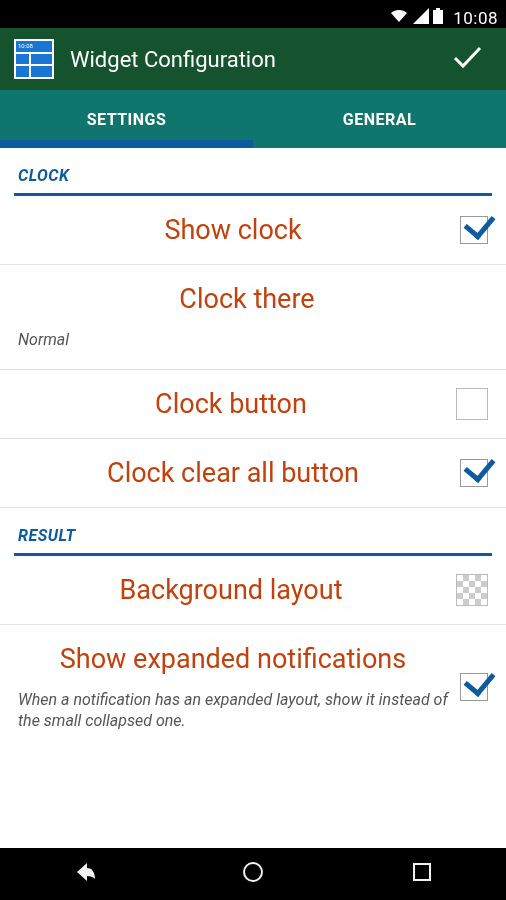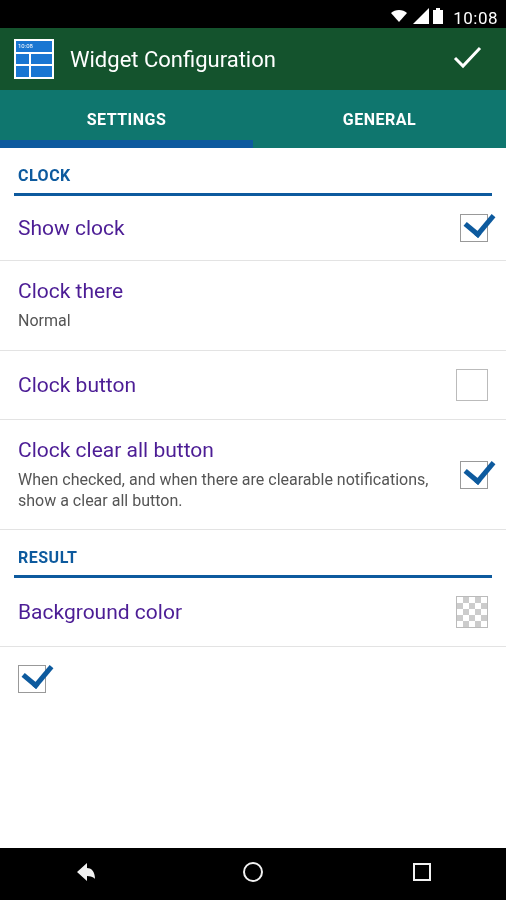--- a/index.html
+++ b/index.html
@@ -87,36 +87,37 @@
 .content {
   padding: 0;
   background: #fff;
 }
 .section-header {
   color: #0d5a9e;
   font-size: 16px;
   font-weight: 700;
   padding: 18px 18px 8px 18px;
   letter-spacing: 0.5px;
+  font-style: italic;
 }
 .section-divider {
   height: 3px;
   background: #0d5a9e;
   margin: 0 14px;
 }
 .row {
   display: flex;
   align-items: center;
   padding: 18px 18px;
   border-bottom: 1px solid #e3e3e3;
 }
 .row:last-child { border-bottom: none; }
 .row-text { flex: 1; padding-right: 12px; }
-.row-title { font-size: 21px; color: #4c1d95; }
-.row-sub { font-size: 16px; color: #555; margin-top: 8px; line-height: 1.3; }
+.row-title { font-size: 27px; color: #c2410c; text-align: center; }
+.row-sub { font-size: 16px; color: #555; margin-top: 15px; line-height: 1.3; font-style: italic; }
 .checkbox {
   width: 28px;
   height: 28px;
   border: 1px solid #999;
   background: #fff;
   position: relative;
   flex-shrink: 0;
 }
 .checkbox.checked::after {
   content: "";
@@ -226,36 +227,39 @@
   <div class="row">
     <div class="row-text">
       <div class="row-title">Clock button</div>
     </div>
     <div class="color-swatch white"></div>
   </div>
 
   <div class="row">
     <div class="row-text">
       <div class="row-title">Clock clear all button</div>
-      <div class="row-sub">When checked, and when there are clearable notifications, show a clear all button.</div>
     </div>
     <div class="checkbox checked"></div>
   </div>
 
   <div class="section-header">RESULT</div>
   <div class="section-divider"></div>
 
   <div class="row">
     <div class="row-text">
-      <div class="row-title">Background color</div>
+      <div class="row-title">Background layout</div>
     </div>
     <div class="color-swatch transparent"></div>
   </div>
 
   <div class="row">
+    <div class="row-text">
+      <div class="row-title">Show expanded notifications</div>
+      <div class="row-sub">When a notification has an expanded layout, show it instead of the small collapsed one.</div>
+    </div>
     <div class="checkbox checked"></div>
   </div>
 
 </div>
 
 <div class="soft-buttons">
   <span>
     <svg width="26" height="26" viewBox="0 0 26 26">
         <path fill="#fff" d="M16 4 L6 13 L16 22 L16 17 C22 17 24 20 24 20 C24 12 20 9 16 9 Z"></path>
       </svg>

